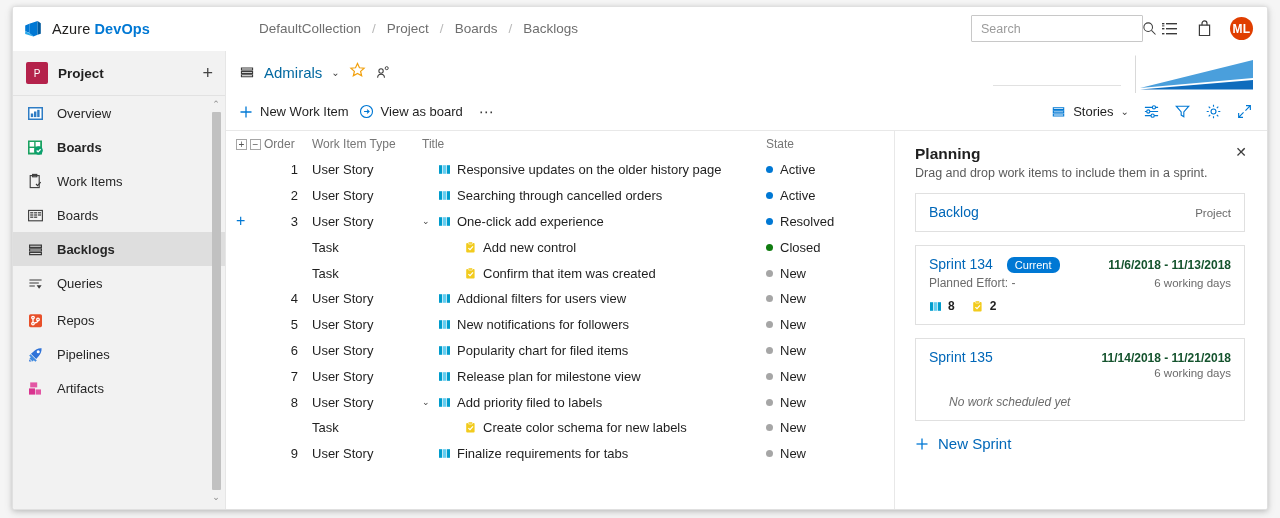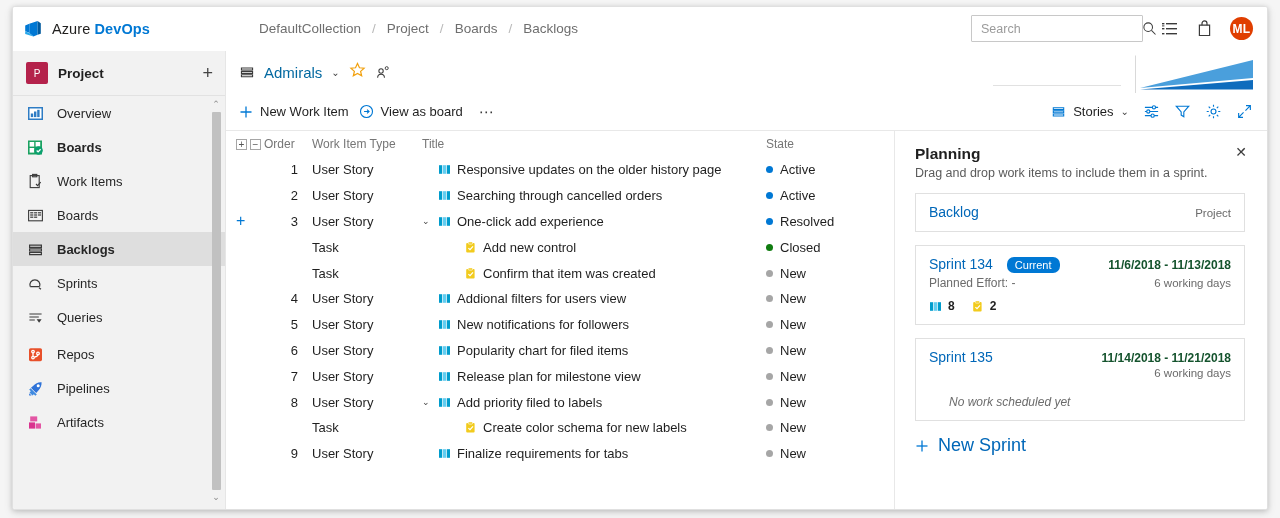--- a/index.html
+++ b/index.html
@@ -204,21 +204,21 @@
     padding: 2px 8px; border-radius: 7px; margin-left: 14px; margin-right: 26px;
   }
   .sc-meta { font-size: 12px; color: #6b6b6b; margin-top: 3px; }
   .sc-days { font-size: 11.5px; color: #6b6b6b; margin-top: 2px; }
   .sc-counts { display: flex; align-items: center; gap: 16px; margin-top: 9px; }
   .sc-count { display: flex; align-items: center; gap: 6px; font-size: 12px; font-weight: 700; color: #1f1f1f; }
   .sc-empty { font-size: 12px; color: #6b6b6b; font-style: italic; margin-top: 16px; margin-left: 20px; }
   .sc-project { font-size: 11.5px; color: #6b6b6b; }
   .new-sprint {
     margin-top: 14px; display: flex; align-items: center; gap: 9px;
-    font-size: 18px; color: #0067b8; cursor: pointer;
+    font-size: 15px; color: #0067b8; cursor: pointer;
   }
 </style>
 </head>
 <body>
 
 <div class="window">
 
   <div class="topbar">
     <div class="brand">
       <span class="ico">
@@ -349,30 +349,20 @@
                 <g fill="none" stroke="#3b3b3b" stroke-width="1.2">
                   <path d="M2.6 4.2h11.8v2.2H2.6z"></path>
                   <path d="M2.6 7.8h11.8V10H2.6z"></path>
                   <path d="M2.6 11.4h11.8v2.2H2.6z"></path>
                 </g>
               </svg>
           </span>
           <span class="label">Backlogs</span>
         </div>
 
-        <div class="nav-item">
-          <span class="nav-icon">
-            <svg width="17" height="17" viewBox="0 0 17 17">
-                <path d="M3.2 11.5a5 5 0 119.4 0" fill="none" stroke="#3b3b3b" stroke-width="1.2"></path>
-                <path d="M3.2 11.6h9.4" stroke="#3b3b3b" stroke-width="1.2"></path>
-                <path d="M12 12.8l2 1.4" stroke="#3b3b3b" stroke-width="1.2"></path>
-              </svg>
-          </span>
-          <span class="label">Sprints</span>
-        </div>
 
         <div class="nav-item">
           <span class="nav-icon">
             <svg width="17" height="17" viewBox="0 0 17 17">
                 <g stroke="#3b3b3b" stroke-width="1.2">
                   <path d="M2.4 5h12.2"></path>
                   <path d="M2.4 8h9.4"></path>
                   <path d="M2.4 11h5.4"></path>
                 </g>
                 <path d="M9.6 10.3h5l-2.5 3.4z" fill="#3b3b3b"></path>

